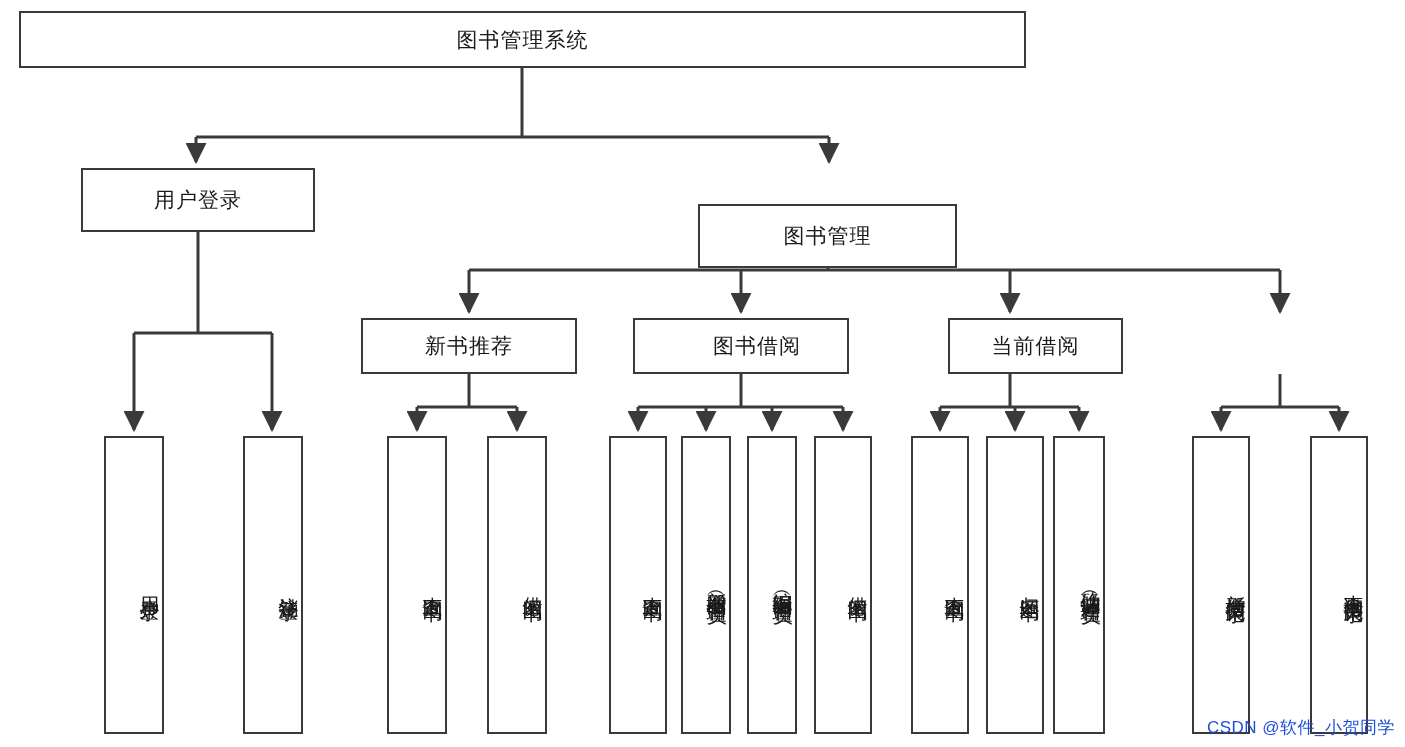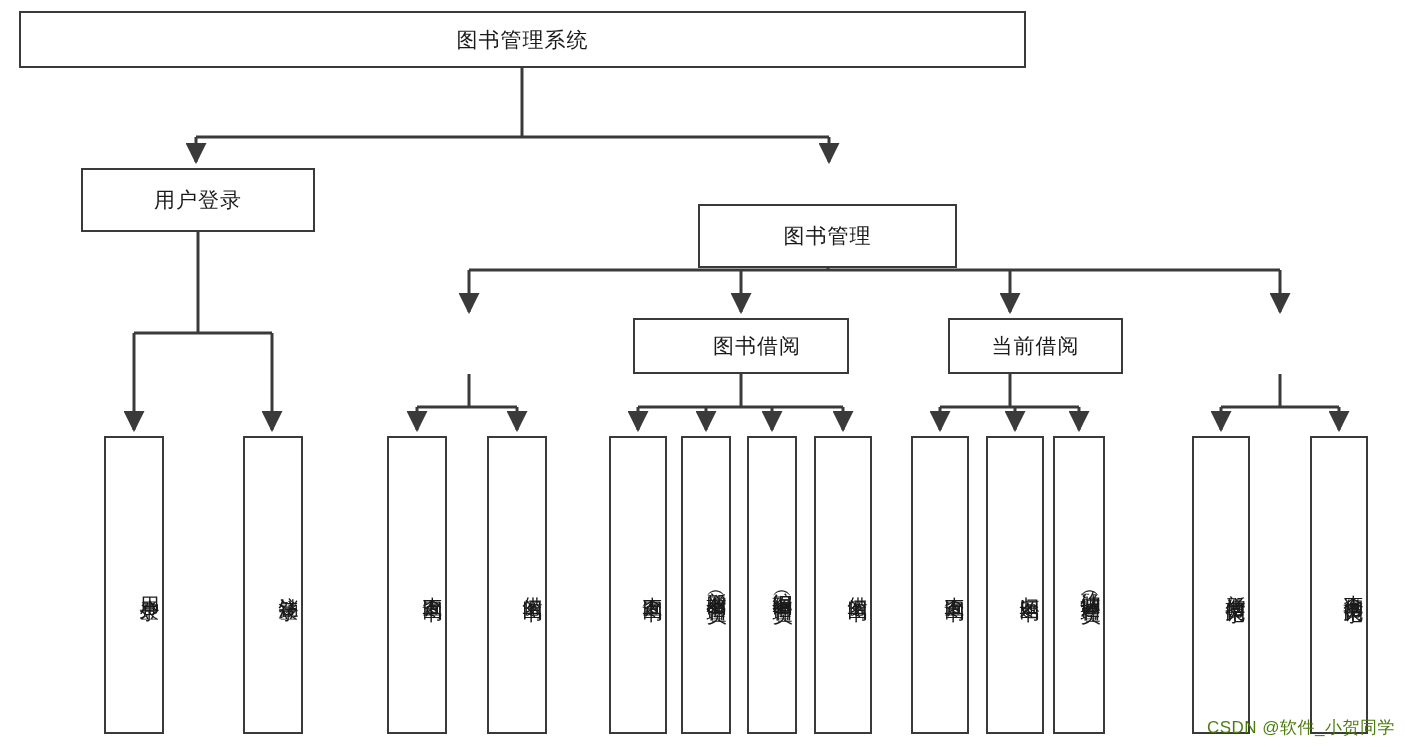--- a/index.html
+++ b/index.html
@@ -57,21 +57,21 @@
   }
   .node-v .label {
     writing-mode: vertical-rl;
     text-orientation: upright;
   }
   #watermark {
     position: absolute;
     right: 10px;
     bottom: 8px;
     font-size: 17px;
-    color: #4d7c0f;
+    color: #1d4ed8;
     letter-spacing: 0.5px;
     z-index: 5;
     white-space: pre;
   }
 </style>
 </head>
 <body>
 
 <div id="canvas">
 
@@ -130,20 +130,23 @@
     <span class="label">图书管理系统</span>
   </div>
 
   <div class="node node-h" style="left:81px; top:168px; width:234px; height:64px;">
     <span class="label">用户登录</span>
   </div>
   <div class="node node-h" style="left:698px; top:168px; width:259px; height:64px;margin-top:36px;">
     <span class="label">图书管理</span>
   </div>
 
+  <div class="node node-h" style="left:361px; top:318px; width:216px; height:56px;">
+    <span class="label">新书推荐</span>
+  </div>
   <div class="node node-h" style="left:633px; top:318px; width:216px; height:56px;padding-left:32px;">
     <span class="label">图书借阅</span>
   </div>
   <div class="node node-h" style="left:948px; top:318px; width:175px; height:56px;">
     <span class="label">当前借阅</span>
   </div>
 
   <div class="node node-v" style="left:104px; top:436px; width:60px; height:298px;">
     <span class="label">用户登录</span>
   </div>

